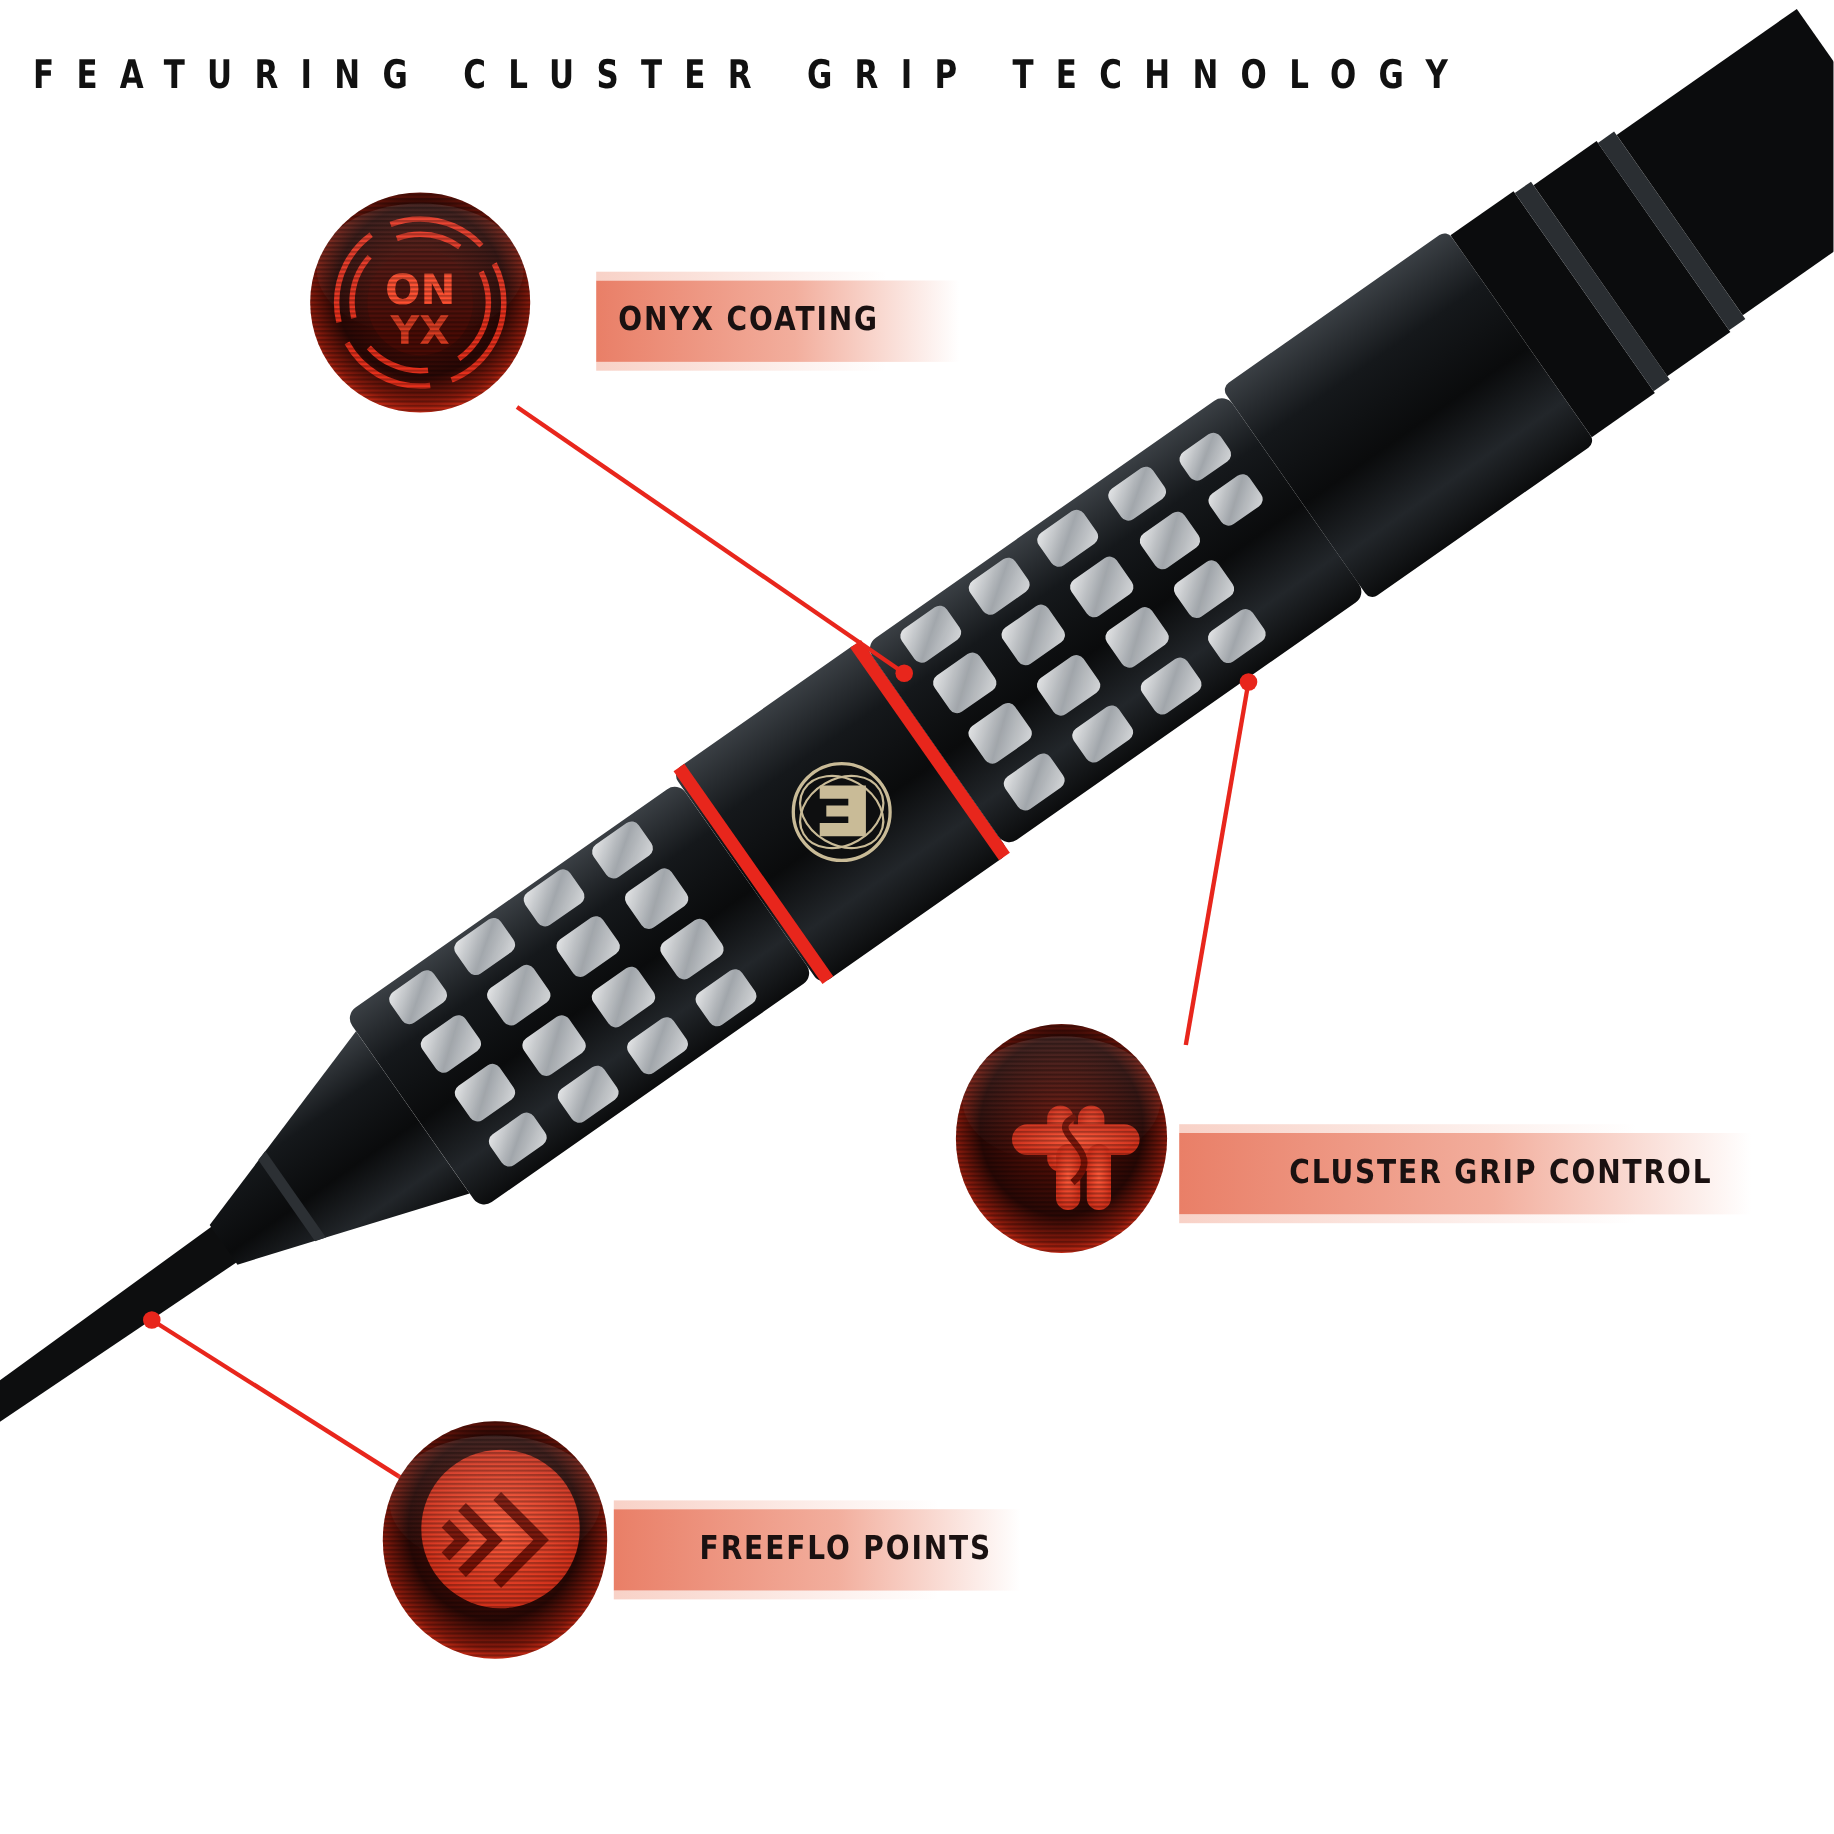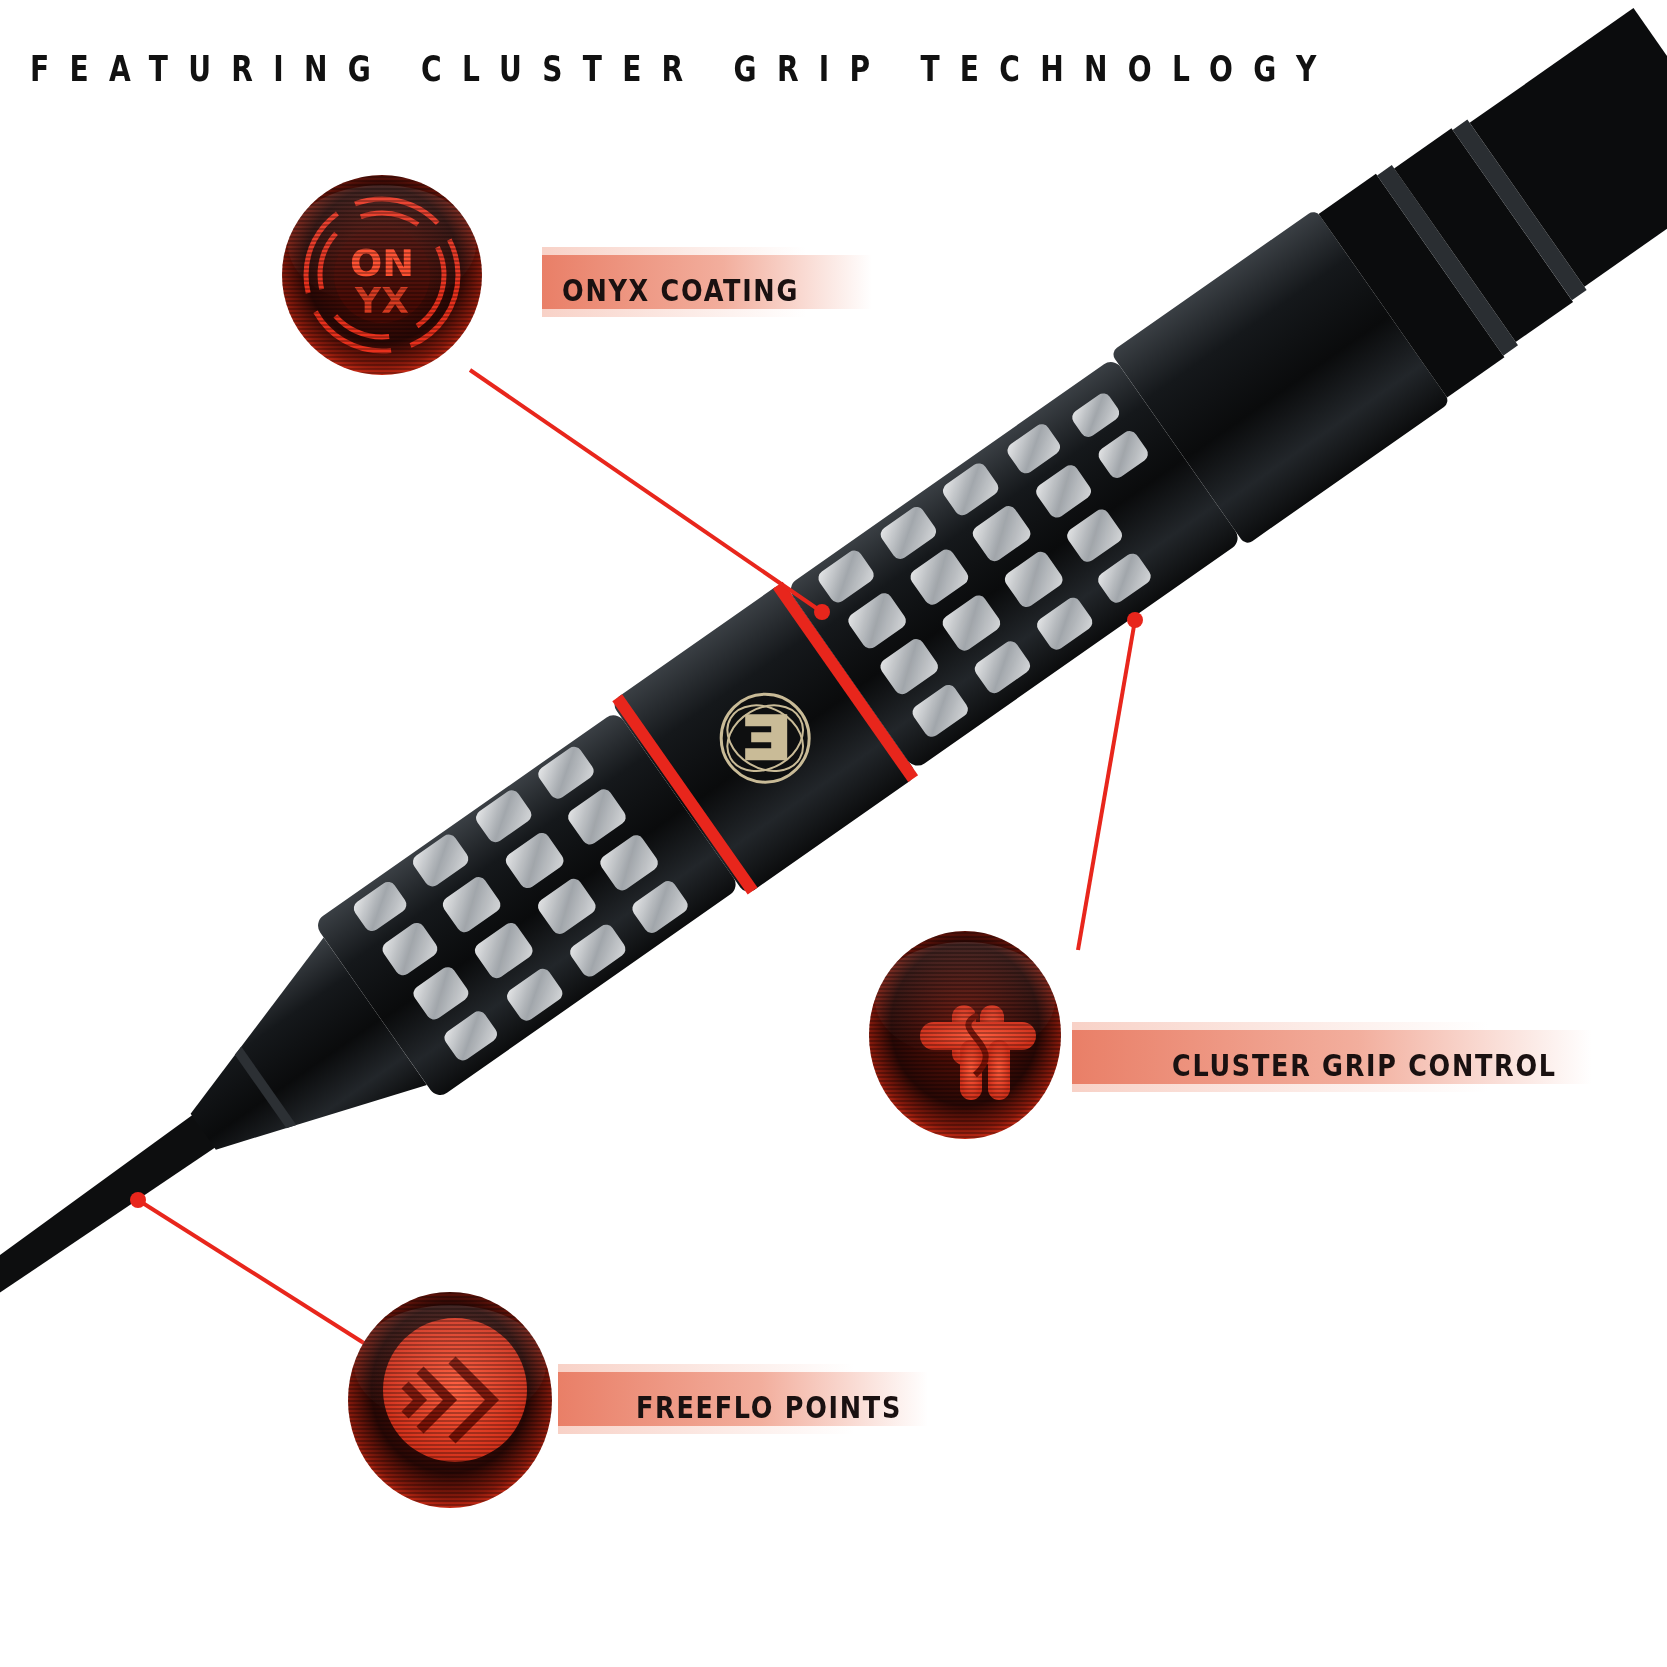--- a/index.html
+++ b/index.html
@@ -5,21 +5,21 @@
   html, body { margin:0; padding:0; background:#ffffff; }
   body { width:1667px; height:1667px; position:relative; overflow:hidden; font-family:"DejaVu Sans Condensed","DejaVu Sans", sans-serif; }
   .headline {
     position:absolute; left:30px; top:48px;
     font-family:"DejaVu Sans", sans-serif; font-size:36px; font-weight:bold;
     letter-spacing:26px; color:#111; transform:scaleX(0.78); transform-origin:left top;
     white-space:nowrap;
   }
   svg.scene { position:absolute; left:0; top:0; }
   .label-band {
-    position:absolute; height:54px;
+    position:absolute; height:74px;
     background:linear-gradient(90deg, rgba(232,120,95,0.95) 0%, rgba(240,160,140,0.85) 55%, rgba(255,255,255,0) 100%);
   }
   .label-band::before {
     content:""; position:absolute; left:0; right:0; top:-8px; height:8px;
     background:linear-gradient(90deg, rgba(245,190,175,0.7) 0%, rgba(255,255,255,0) 80%);
   }
   .label-band::after {
     content:""; position:absolute; left:0; right:0; bottom:-8px; height:8px;
     background:linear-gradient(90deg, rgba(245,190,175,0.7) 0%, rgba(255,255,255,0) 80%);
   }

